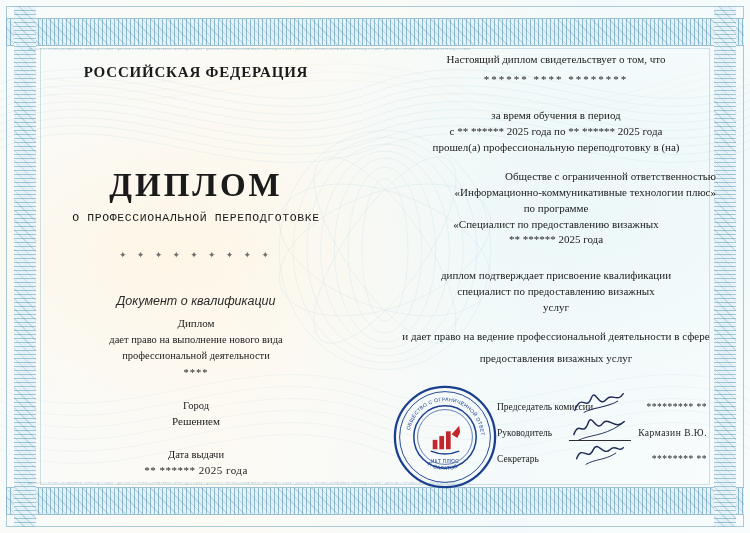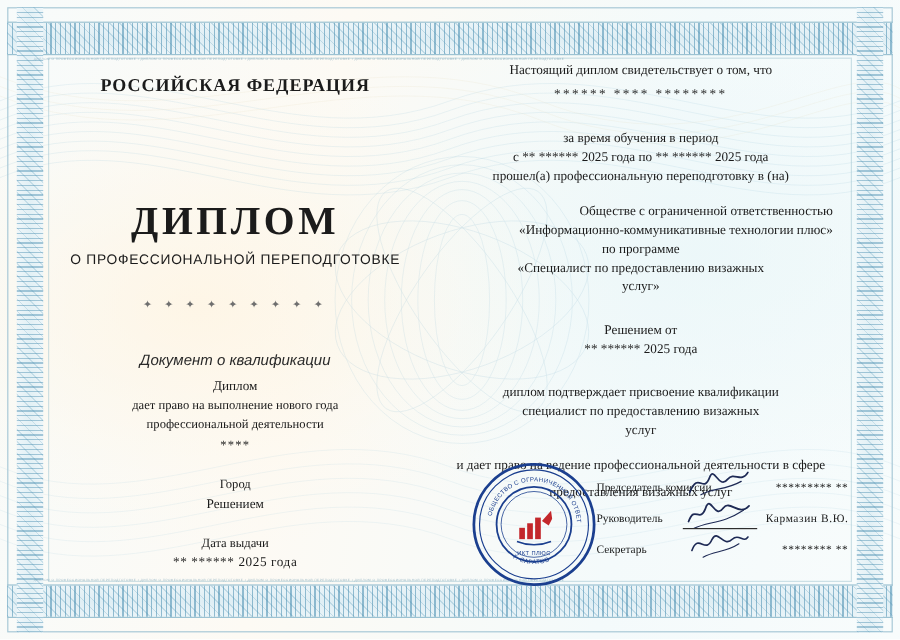--- a/index.html
+++ b/index.html
@@ -123,21 +123,21 @@
     margin-top: 6px;
   }
   .diplom-word {
     font-family: "Liberation Serif", serif;
     font-weight: bold;
     font-size: 33px;
     letter-spacing: 3px;
     margin-top: 86px;
   }
   .diplom-sub {
-    font-family: Liberation Sans, sans-serif;
+    font-family: Liberation Mono, monospace;
     font-size: 11.5px;
     letter-spacing: 0.6px;
     margin-top: 7px;
   }
   .stars-row {
     margin-top: 26px;
     font-size: 9px;
     letter-spacing: 4px;
     color: #6f6f6f;
   }
@@ -178,21 +178,21 @@
   }
   .date-value {
     font-size: 11px;
     margin-top: 4px;
     letter-spacing: 0.5px;
   }
 
   
   .right-col {
     position: absolute;
-    left: 374px;
+    left: 396px;
     top: 52px;
     width: 320px;
     text-align: center;
     color: #1b1b1b;
   }
   .r-line {
     font-family: "Liberation Serif", serif;
     font-size: 11px;
     line-height: 1.45;
   }
@@ -319,21 +319,21 @@
 
     <div class="rf-title">РОССИЙСКАЯ ФЕДЕРАЦИЯ</div>
 
     <div class="diplom-word">ДИПЛОМ</div>
     <div class="diplom-sub">О ПРОФЕССИОНАЛЬНОЙ ПЕРЕПОДГОТОВКЕ</div>
 
     <div class="stars-row">✦ ✦ ✦ ✦ ✦ ✦ ✦ ✦ ✦</div>
 
     <div class="doc-qual">Документ о квалификации</div>
     <div class="doc-line">Диплом</div>
-    <div class="doc-line small">дает право на выполнение нового года</div>
+    <div class="doc-line small">дает право на выполнение нового вида</div>
     <div class="doc-line small">профессиональной деятельности</div>
 
     <div class="reg-value">****</div>
 
     <div class="city-label">Город</div>
     <div class="city-value">Решением</div>
 
     <div class="date-label">Дата выдачи</div>
     <div class="date-value">** ****** 2025 года</div>
   </div>
@@ -344,23 +344,21 @@
     <div class="r-line stars">****** **** ********</div>
 
     <div class="r-line gap-lg">за время обучения в период</div>
     <div class="r-line">с ** ****** 2025 года по ** ****** 2025 года</div>
     <div class="r-line">прошел(а) профессиональную переподготовку в (на)</div>
 
     <div class="r-line gap-md r-left">Обществе с ограниченной ответственностью</div>
     <div class="r-line r-left">«Информационно-коммуникативные технологии плюс»</div>
     <div class="r-line">по программе</div>
     <div class="r-line">«Специалист по предоставлению визажных</div>
-    <div class="r-line">услуг»</div>
-
-    <div class="r-line gap-lg">Решением от</div>
+
     <div class="r-line">** ****** 2025 года</div>
 
     <div class="r-line gap-lg">диплом подтверждает присвоение квалификации</div>
     <div class="r-line">специалист по предоставлению визажных</div>
     <div class="r-line">услуг</div>
 
     <div class="r-line gap-md">и дает право на ведение профессиональной деятельности в сфере</div>
     <div class="r-line gap-sm">предоставления визажных услуг</div>
   </div>
 

